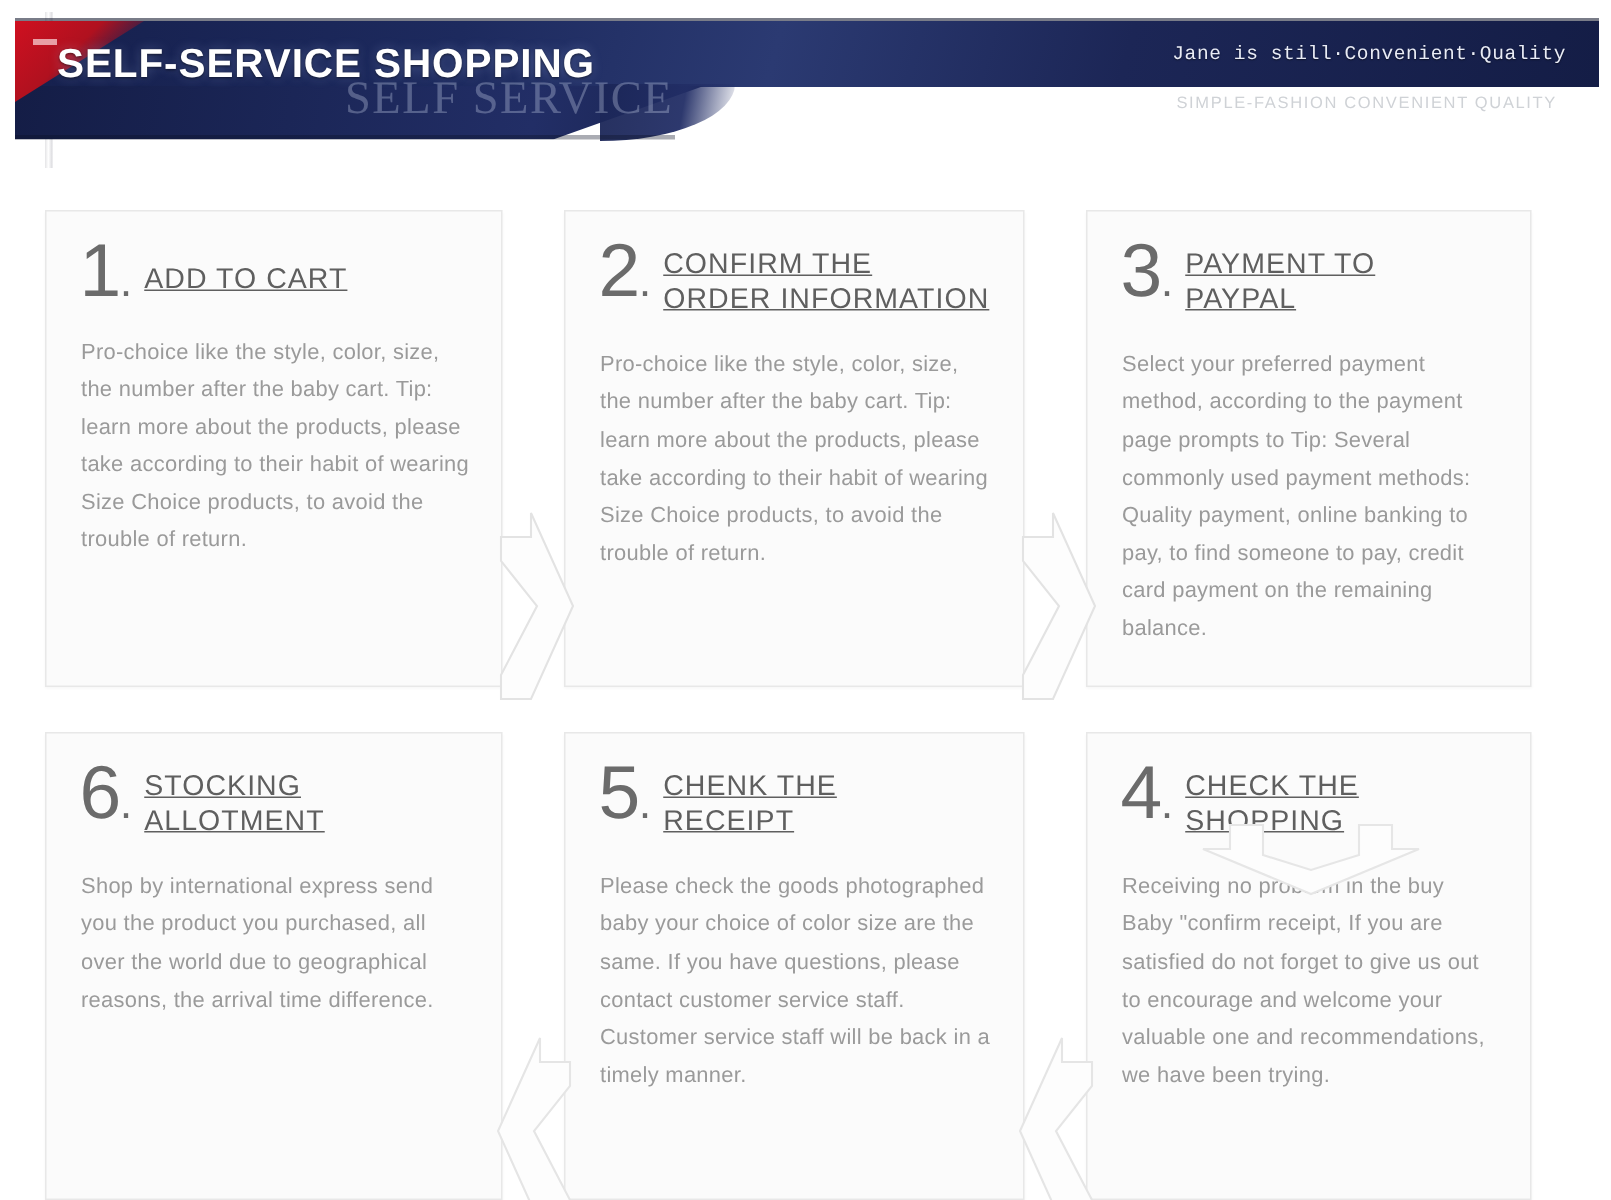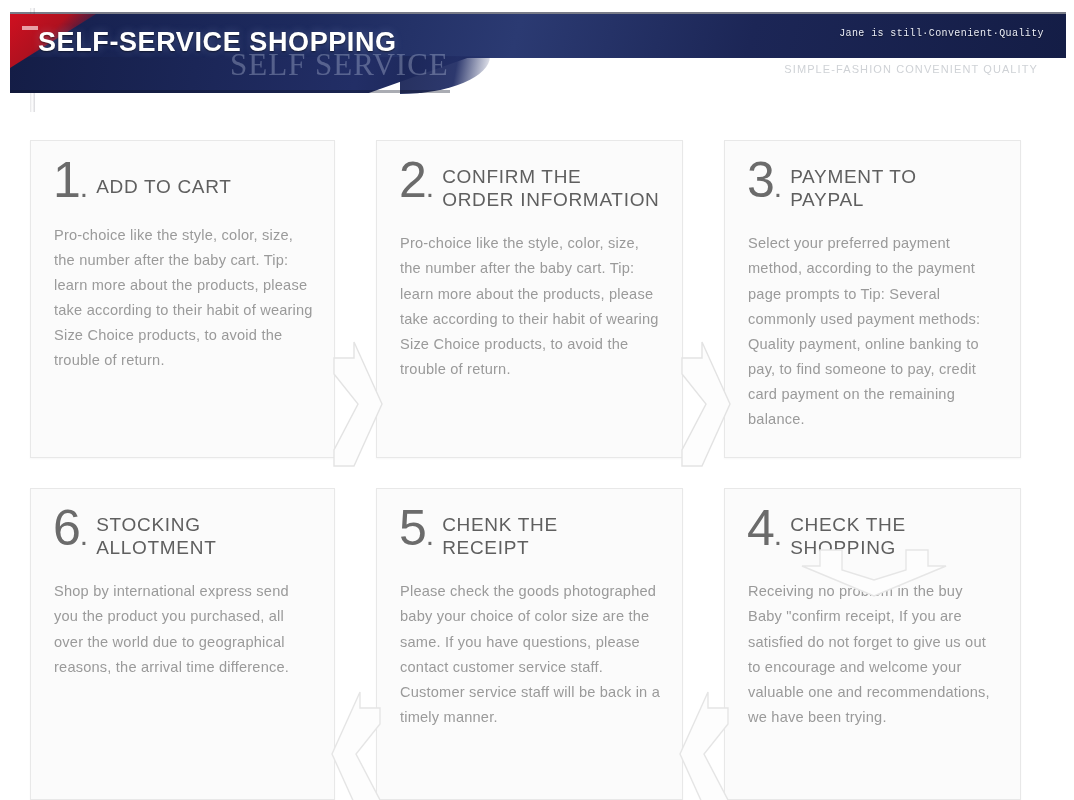--- a/index.html
+++ b/index.html
@@ -132,21 +132,21 @@
     letter-spacing: 1px;
     color: rgba(215,225,245,.30);
     white-space: nowrap;
   }
 
   .banner-tagline {
     position: absolute;
     right: 30px;
     top: 28px;
     font-family: "Liberation Mono", monospace;
-    font-size: 10px;
+    font-size: 13px;
     letter-spacing: .4px;
     color: #e9ecf6;
     white-space: nowrap;
     text-shadow: 0 1px 1px rgba(0,0,0,.5);
   }
 
   .banner-subtagline {
     position: absolute;
     right: 36px;
     top: 63px;
@@ -205,20 +205,21 @@
 
   .card-title {
     margin-left: 9px;
     padding-top: 8px;
     font-size: 19px;
     font-weight: 400;
     letter-spacing: .7px;
     line-height: 1.22;
     color: #5f5f5f;
     white-space: pre-line;
+    text-decoration: underline;
   }
   
   .card-title.one-line { padding-top: 18px; }
 
   .card-body {
     padding: 20px 20px 0 23px;
     font-size: 14.6px;
     line-height: 1.72;
     color: #9a9a9a;
     letter-spacing: .2px;

